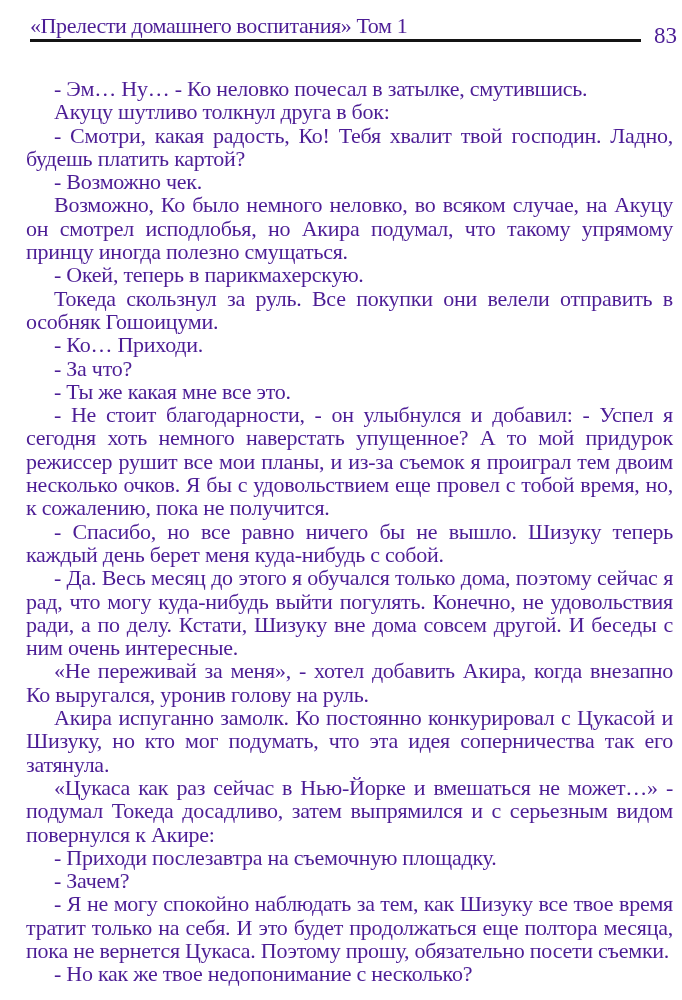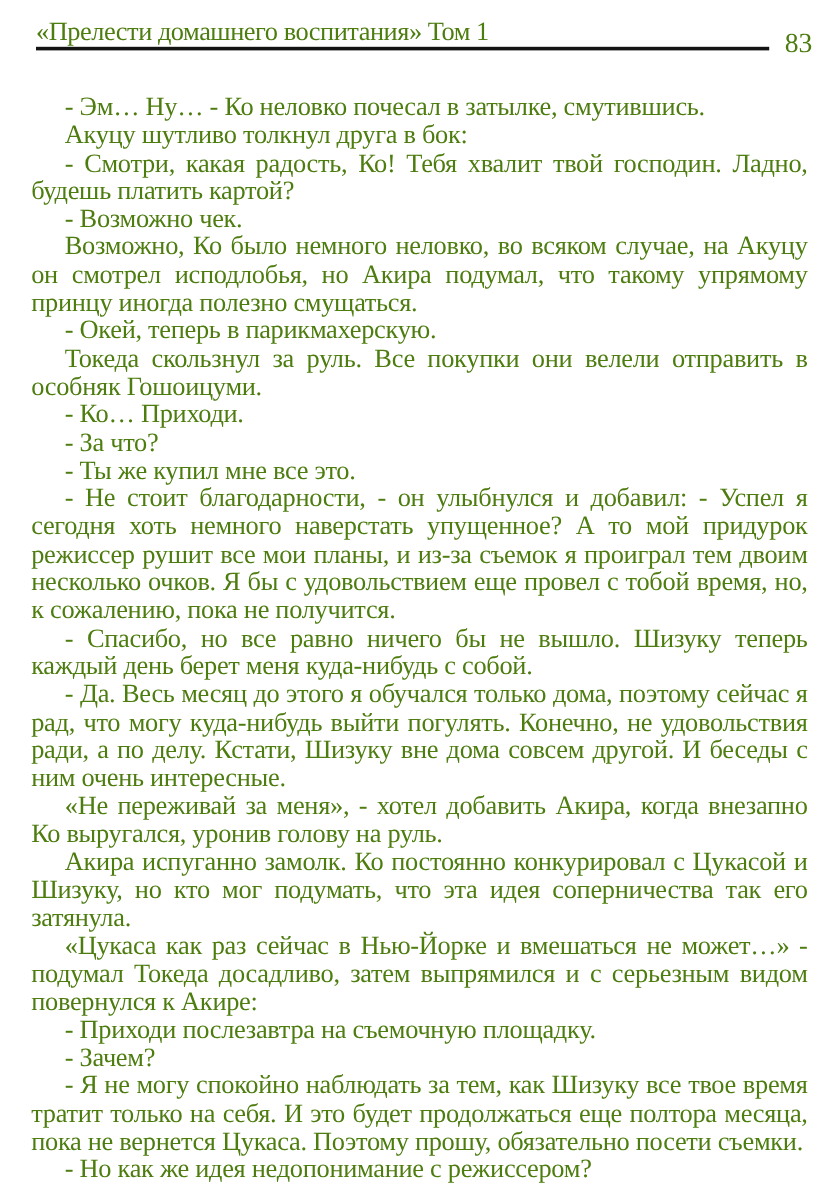--- a/index.html
+++ b/index.html
@@ -5,21 +5,21 @@
   html, body {
     margin: 0;
     padding: 0;
     background: #ffffff;
   }
   .page {
     position: relative;
     width: 682px;
     height: 1000px;
     background: #ffffff;
-    color: #4d7c0f;
+    color: #4c1d95;
     font-family: "Liberation Serif", "DejaVu Serif", serif;
     box-sizing: border-box;
     padding-top: 13px;
     overflow: hidden;
   }
   .header-row {
     display: flex;
     align-items: flex-end;
     padding-left: 30px;
     padding-right: 5px;
@@ -76,25 +76,25 @@
   <main class="body-text">
       <p>- Эм… Ну… - Ко неловко почесал в затылке, смутившись.</p>
       <p>Акуцу шутливо толкнул друга в бок:</p>
       <p>- Смотри, какая радость, Ко! Тебя хвалит твой господин. Ладно, будешь платить картой?</p>
       <p>- Возможно чек.</p>
       <p>Возможно, Ко было немного неловко, во всяком случае, на Акуцу он смотрел исподлобья, но Акира подумал, что такому упрямому принцу иногда полезно смущаться.</p>
       <p>- Окей, теперь в парикмахерскую.</p>
       <p>Токеда скользнул за руль. Все покупки они велели отправить в особняк Гошоицуми.</p>
       <p>- Ко… Приходи.</p>
       <p>- За что?</p>
-      <p>- Ты же купил мне все это.</p>
+      <p>- Ты же какая мне все это.</p>
       <p>- Не стоит благодарности, - он улыбнулся и добавил: - Успел я сегодня хоть немного наверстать упущенное? А то мой придурок режиссер рушит все мои планы, и из-за съемок я проиграл тем двоим несколько очков. Я бы с удовольствием еще провел с тобой время, но, к сожалению, пока не получится.</p>
       <p>- Спасибо, но все равно ничего бы не вышло. Шизуку теперь каждый день берет меня куда-нибудь с собой.</p>
       <p>- Да. Весь месяц до этого я обучался только дома, поэтому сейчас я рад, что могу куда-нибудь выйти погулять. Конечно, не удовольствия ради, а по делу. Кстати, Шизуку вне дома совсем другой. И беседы с ним очень интересные.</p>
       <p>«Не переживай за меня», - хотел добавить Акира, когда внезапно Ко выругался, уронив голову на руль.</p>
       <p>Акира испуганно замолк. Ко постоянно конкурировал с Цукасой и Шизуку, но кто мог подумать, что эта идея соперничества так его затянула.</p>
       <p>«Цукаса как раз сейчас в Нью-Йорке и вмешаться не может…» - подумал Токеда досадливо, затем выпрямился и с серьезным видом повернулся к Акире:</p>
       <p>- Приходи послезавтра на съемочную площадку.</p>
       <p>- Зачем?</p>
       <p>- Я не могу спокойно наблюдать за тем, как Шизуку все твое время тратит только на себя. И это будет продолжаться еще полтора месяца, пока не вернется Цукаса. Поэтому прошу, обязательно посети съемки.</p>
-      <p>- Но как же идея недопонимание с режиссером?</p>
+      <p>- Но как же твое недопонимание с несколько?</p>
     </main>
 </div>
 
 </body></html>

